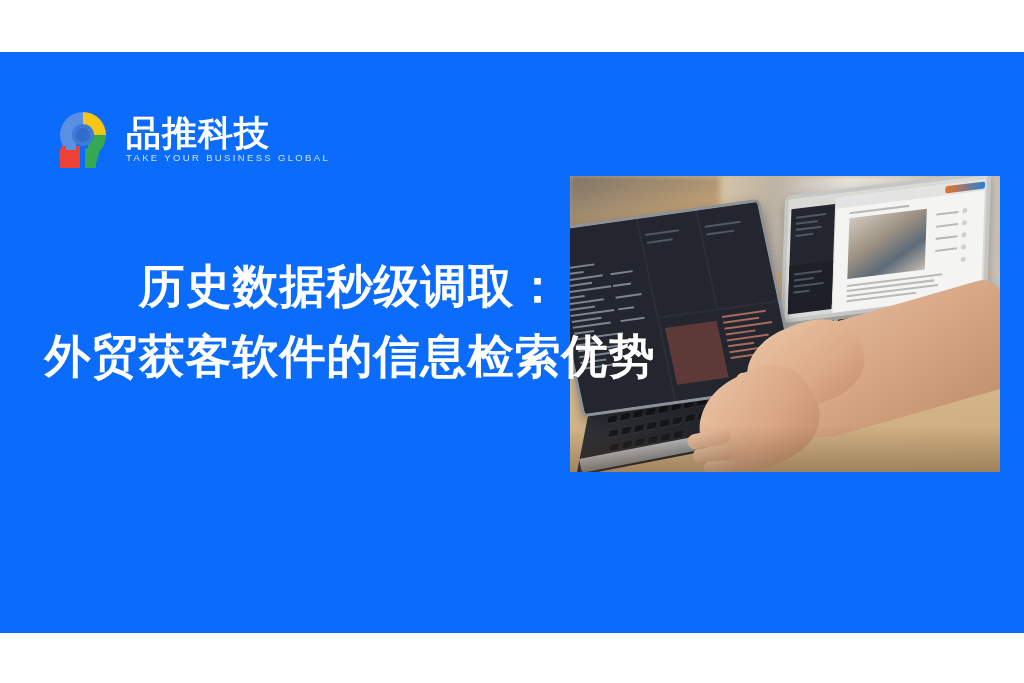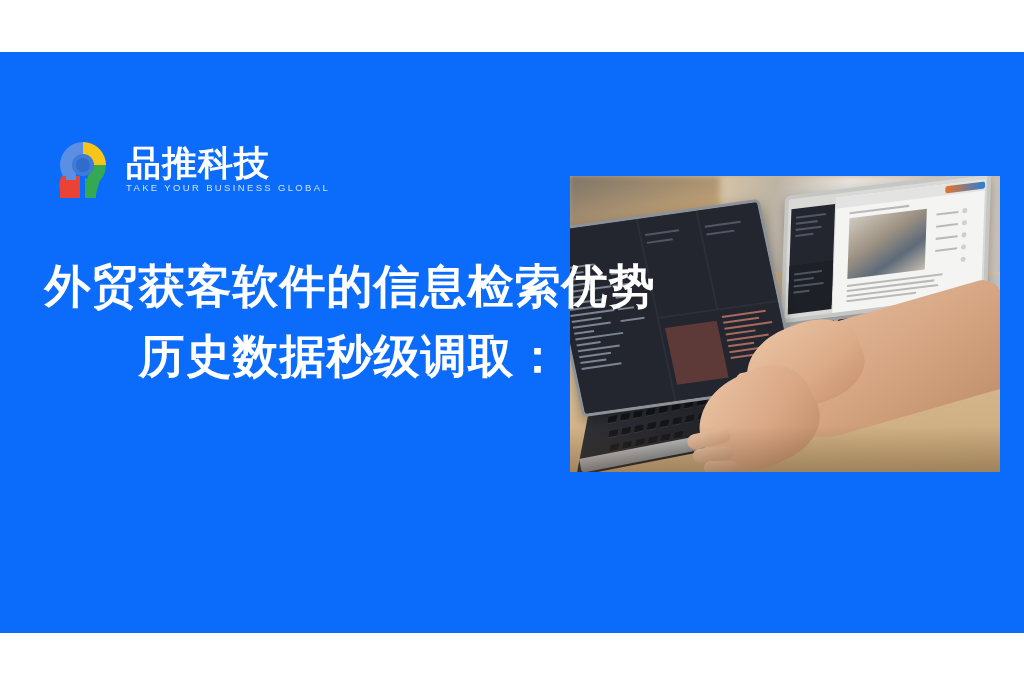--- a/index.html
+++ b/index.html
@@ -326,21 +326,21 @@
 </style>
 </head>
 <body>
 
 <div id="slide">
 
   <div class="white-band" id="white-band-top"></div>
 
   <div id="blue-panel">
 
-    <div id="logo-block" style="top:82px;">
+    <div id="logo-block" style="top:52px;">
       <svg id="logo-mark" viewBox="0 0 62 68">
 
         <path d="M31 8 A23 23 0 0 1 54 31 L41 31 A10 10 0 0 0 31 21 Z" fill="#f5c518"></path>
         <path d="M54 31 A23 23 0 0 1 44 50 L37 39 A10 10 0 0 0 41 31 Z" fill="#34a853"></path>
         <path d="M31 8 A23 23 0 0 0 8 31 L21 31 A10 10 0 0 1 31 21 Z" fill="#5b8fe3"></path>
         <path d="M8 31 A23 23 0 0 0 19 50 L25 39 A10 10 0 0 1 21 31 Z" fill="#5b8fe3"></path>
 
         <path d="M44 50 L44 64 L33 64 L33 44 Z" fill="#34a853"></path>
         <path d="M37 39 L48 46 L44 60 L33 52 Z" fill="#34a853"></path>
 
@@ -525,21 +525,21 @@
           <div class="finger" style="left:-14px; top:34px; width:44px; height:15px; transform:rotate(16deg);"></div>
           <div class="finger" style="left:-16px; top:50px; width:40px; height:14px; transform:rotate(22deg);"></div>
           <div class="finger" style="left:-12px; top:66px; width:34px; height:13px; transform:rotate(28deg);"></div>
         </div>
 
         <div class="ph-desk-shadow"></div>
       </div>
     </div>
 
     <div id="headline" style="top:200px;">
+      <div class="headline-line">历史数据秒级调取：</div>
       <div class="headline-line">外贸获客软件的信息检索优势</div>
-      <div class="headline-line">历史数据秒级调取：</div>
     </div>
 
 
   </div>
 
   <div class="white-band" id="white-band-bottom"></div>
 </div>
 
 </body></html>

